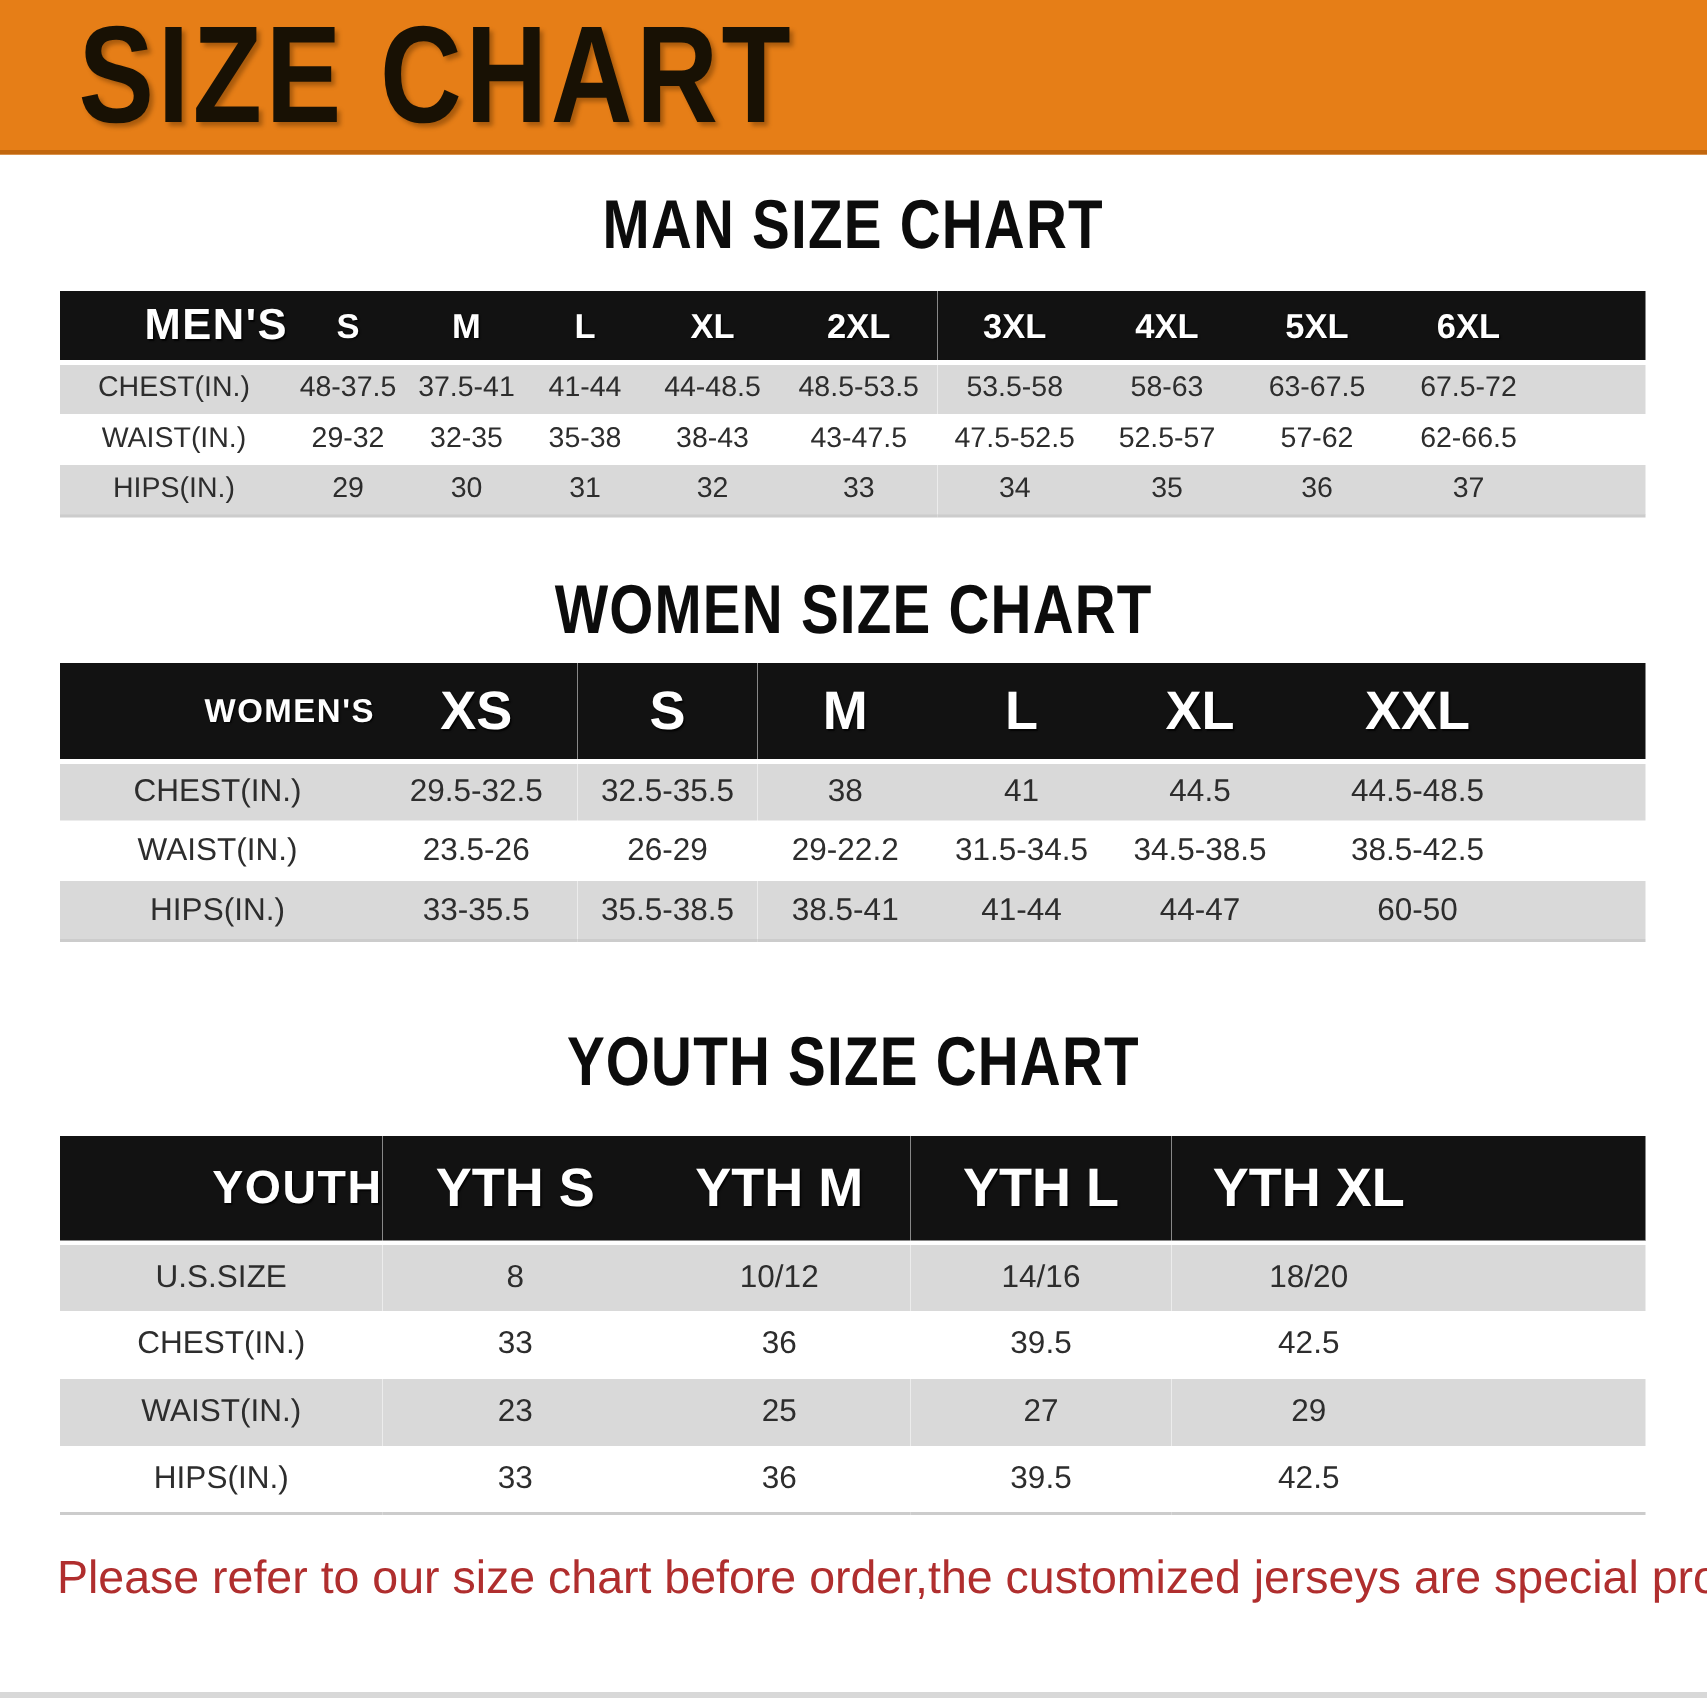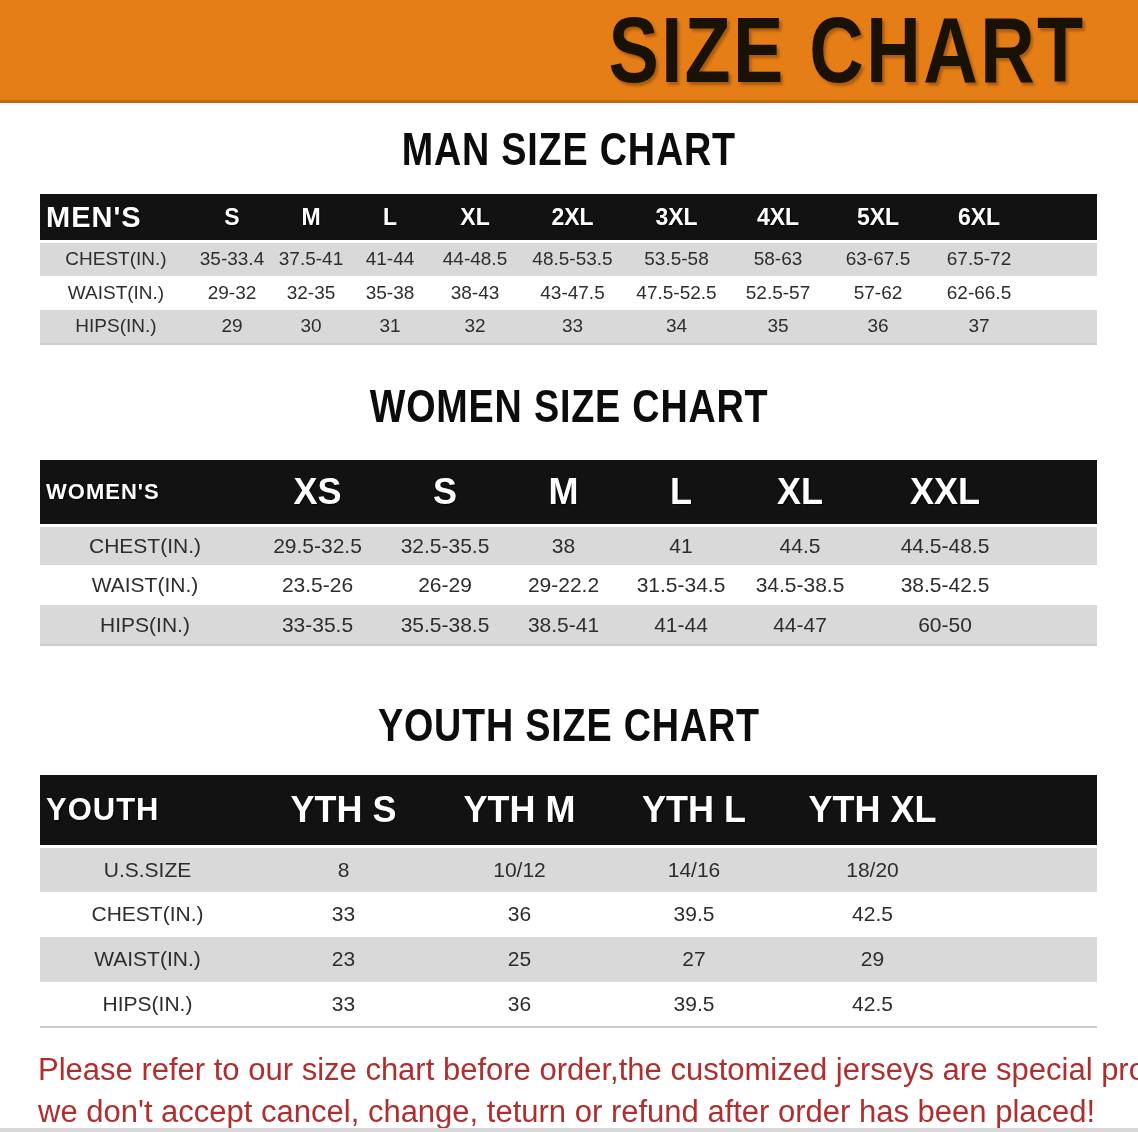--- a/index.html
+++ b/index.html
@@ -15,21 +15,21 @@
     overflow: hidden;
   }
 
   
   .banner {
     height: 100px;
     background: var(--banner_bg, #E67E17);
     border-bottom: 3px solid var(--banner_border, #C2670E);
     display: flex;
     align-items: center;
-    justify-content: flex-end;
+    justify-content: flex-start;
   }
   .banner-title {
     display: inline-block;
     font-size: 92px;
     line-height: 92px;
     font-weight: 700;
     color: #181104;
     letter-spacing: 3px;
     transform: scaleX(0.82);
     white-space: nowrap;
@@ -45,21 +45,21 @@
     font-size: 46px;
     line-height: 48px;
   }
   .heading .cond {
     display: inline-block;
     transform: scaleX(0.82);
     letter-spacing: 1px;
     white-space: nowrap;
   }
   .heading-men   { margin-top: 22px; margin-bottom: 21px; }
-  .heading-women { margin-top: 37px; margin-bottom: 30px; }
+  .heading-women { margin-top: 37px; margin-bottom: 12px; }
   .heading-youth { margin-top: 55px; margin-bottom: 26px; }
 
   
   .size-table { margin-left: 40px; }
   table.sz {
     table-layout: fixed;
     border-collapse: collapse;
     width: 1057px;
   }
   .sz th, .sz td {
@@ -67,21 +67,21 @@
     overflow: hidden;
     white-space: nowrap;
   }
   .sz thead th {
     background: var(--header_bar, #121212);
     color: #ffffff;
     font-weight: 700;
     text-shadow: 1px 1px 1px rgba(0,0,0,0.8);
   }
   .sz thead .label-cell {
-    text-align: left;
+    text-align: right;
     padding-left: 6px;
     letter-spacing: 1px;
   }
   .sz thead .col-cell { text-align: center; }
   .sz tbody td {
     text-align: center;
     color: #2d2d2d;
   }
   .sz tbody tr:nth-child(odd) td { background: var(--row_gray, #D9D9D9); }
   .sz tbody tr:first-child td { border-top: 3px solid #ffffff; }
@@ -154,21 +154,21 @@
           <th class="col-cell">3XL</th>
           <th class="col-cell">4XL</th>
           <th class="col-cell">5XL</th>
           <th class="col-cell">6XL</th>
           <th class="col-cell"></th>
         </tr>
       </thead>
       <tbody>
         <tr>
           <td class="row-label">CHEST(IN.)</td>
-          <td class="val">35-33.4</td>
+          <td class="val">48-37.5</td>
           <td class="val">37.5-41</td>
           <td class="val">41-44</td>
           <td class="val">44-48.5</td>
           <td class="val">48.5-53.5</td>
           <td class="val">53.5-58</td>
           <td class="val">58-63</td>
           <td class="val">63-67.5</td>
           <td class="val">67.5-72</td>
           <td class="val"></td>
         </tr>
@@ -319,16 +319,15 @@
           <td class="val">39.5</td>
           <td class="val">42.5</td>
           <td class="val"></td>
         </tr>
       </tbody>
     </table>
   </div>
 
 <div class="footer">
   <div class="fline">Please refer to our size chart before order,the customized jerseys are special products,</div>
-  <div class="fline">we don't accept cancel, change, teturn or refund after order has been placed!</div>
 </div>
 
 <div class="bottom-edge"></div>
 
 </body></html>

